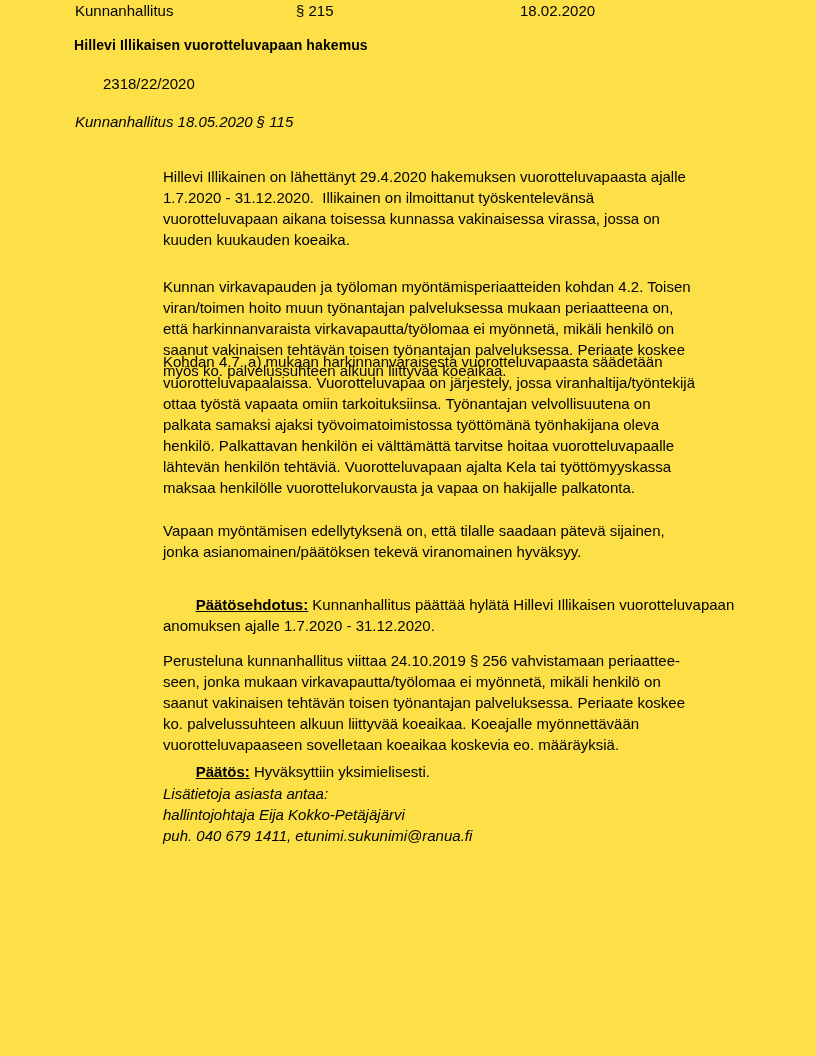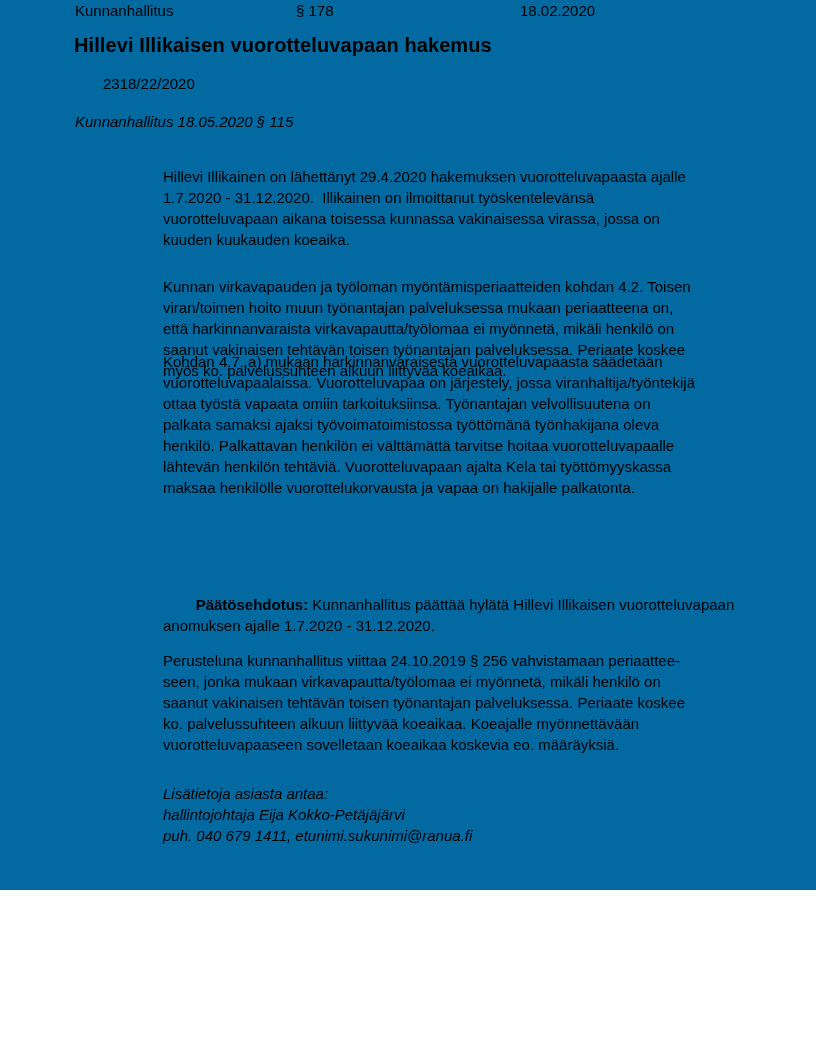--- a/index.html
+++ b/index.html
@@ -1,63 +1,64 @@
 <!DOCTYPE html>
 <html><head>
 <meta charset="utf-8">
 <style>
   * { margin: 0; padding: 0; box-sizing: border-box; }
   html, body { background: #ffffff; }
   .page {
     position: relative;
     width: 816px;
-    height: 890px;
-    background: #0369a1;
+    height: 1056px;
+    background: #fde047;
     color: #000000;
     font-family: "Liberation Sans", "DejaVu Sans", sans-serif;
     font-size: 15px;
     line-height: 21px;
     overflow: hidden;
   }
   .abs { position: absolute; }
   .header-left   { left: 75px;  top: 0px; }
   .header-center { left: 296px; top: 0px; }
   .header-right  { left: 520px; top: 0px; }
   .doc-title {
     left: 74px; top: 33px;
-    font-size: 20px; font-weight: bold; line-height: 24px;
+    font-size: 14px; font-weight: bold; line-height: 24px;
     letter-spacing: 0.1px;
   }
   .case-number { left: 75px; top: 73px; margin-left: 28px; }
   .meta-line   { left: 75px; top: 111px; font-style: italic; }
   .para {
     left: 163px;
     width: 628px;
     white-space: pre-wrap;
   }
   .pos-p1 { top: 166px; }
   .pos-p2 { top: 256px; margin-top: 20px; }
   .pos-p3 { top: 351px; }
   .pos-p4 { top: 520px; }
   .pos-p5 { top: 573px; }
   .pos-p6 { top: 630px; margin-top: 20px; }
   .pos-p7 { top: 740px; }
   .pos-p8 { top: 783px; font-style: italic; }
   .lead-label {
     font-weight: bold;
+    text-decoration: underline;
     padding-left: 16px;
   }
 </style>
 </head>
 <body>
 
 <div class="page">
 
   <span class="abs header-left">Kunnanhallitus</span>
-  <span class="abs header-center">§ 178</span>
+  <span class="abs header-center">§ 215</span>
   <span class="abs header-right">18.02.2020</span>
 
   <h1 class="abs doc-title">Hillevi Illikaisen vuorotteluvapaan hakemus</h1>
 
   <div class="abs case-number">2318/22/2020</div>
 
   <div class="abs meta-line">Kunnanhallitus 18.05.2020 § 115</div>
 
   <div class="abs para pos-p1">Hillevi Illikainen on lähettänyt 29.4.2020 hakemuksen vuorotteluvapaasta ajalle
 1.7.2020 - 31.12.2020.  Illikainen on ilmoittanut työskentelevänsä
@@ -71,30 +72,35 @@
 myös ko. palvelussuhteen alkuun liittyvää koeaikaa.</div>
 
   <div class="abs para pos-p3">Kohdan 4.7. a) mukaan harkinnanvaraisesta vuorotteluvapaasta säädetään
 vuorotteluvapaalaissa. Vuorotteluvapaa on järjestely, jossa viranhaltija/työntekijä
 ottaa työstä vapaata omiin tarkoituksiinsa. Työnantajan velvollisuutena on
 palkata samaksi ajaksi työvoimatoimistossa työttömänä työnhakijana oleva
 henkilö. Palkattavan henkilön ei välttämättä tarvitse hoitaa vuorotteluvapaalle
 lähtevän henkilön tehtäviä. Vuorotteluvapaan ajalta Kela tai työttömyyskassa
 maksaa henkilölle vuorottelukorvausta ja vapaa on hakijalle palkatonta.</div>
 
+  <div class="abs para pos-p4">Vapaan myöntämisen edellytyksenä on, että tilalle saadaan pätevä sijainen,
+jonka asianomainen/päätöksen tekevä viranomainen hyväksyy.</div>
 
   <div class="abs para pos-p5">
     <span class="lead-label">Päätösehdotus:</span><span> Kunnanhallitus päättää hylätä Hillevi Illikaisen vuorotteluvapaan
 anomuksen ajalle 1.7.2020 - 31.12.2020.</span>
   </div>
 
   <div class="abs para pos-p6">Perusteluna kunnanhallitus viittaa 24.10.2019 § 256 vahvistamaan periaattee-
 seen, jonka mukaan virkavapautta/työlomaa ei myönnetä, mikäli henkilö on
 saanut vakinaisen tehtävän toisen työnantajan palveluksessa. Periaate koskee
 ko. palvelussuhteen alkuun liittyvää koeaikaa. Koeajalle myönnettävään
 vuorotteluvapaaseen sovelletaan koeaikaa koskevia eo. määräyksiä.</div>
 
+  <div class="abs para pos-p7">
+    <span class="lead-label">Päätös:</span><span> Hyväksyttiin yksimielisesti.</span>
+  </div>
 
   <div class="abs para pos-p8">Lisätietoja asiasta antaa:
 hallintojohtaja Eija Kokko-Petäjäjärvi
 puh. 040 679 1411, etunimi.sukunimi@ranua.fi</div>
 
 </div>
 
 </body></html>

